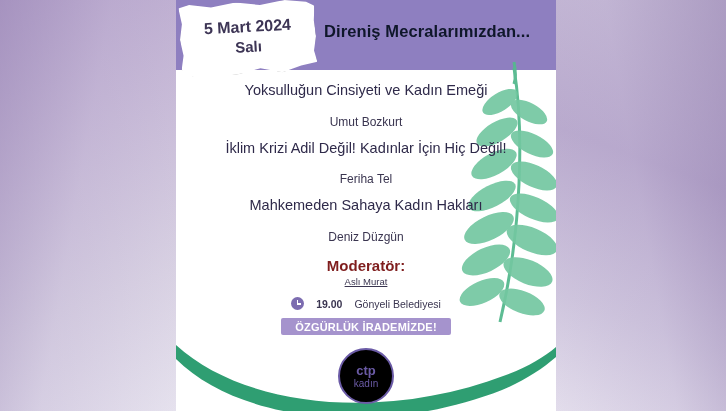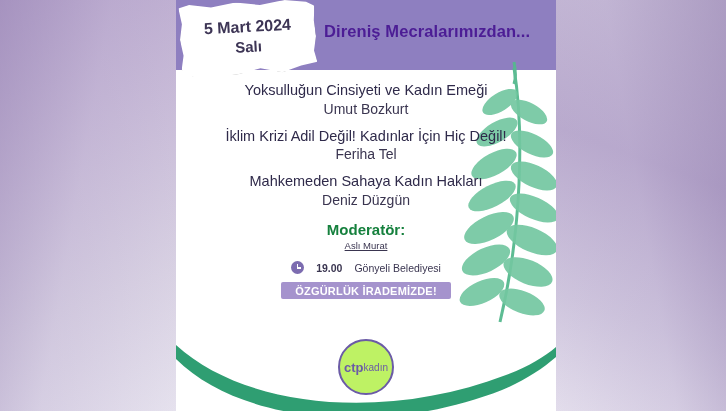--- a/index.html
+++ b/index.html
@@ -58,21 +58,21 @@
     position: absolute;
     left: 0; top: 0;
     width: 380px; height: 70px;
     background: #8e7fc0;
   }
   .header-title {
     position: absolute;
     left: 148px;
     top: 22px;
     width: 224px;
-    color: #4c1d95;
+    color: #0f172a;
     font-size: 16.5px;
     font-weight: bold;
     letter-spacing: 0.1px;
     white-space: nowrap;
   }
   
   .date-tag {
     position: absolute;
     left: 4px;
     top: 2px;
@@ -133,28 +133,28 @@
   .item { margin-bottom: 11px; }
   .item-title {
     color: #2f2a4a;
     font-size: 14.5px;
     font-weight: normal;
     line-height: 1.15;
     padding: 0 18px;
   }
   .item-speaker {
     color: #3a3550;
-    font-size: 14px;
-    margin-top: 2px;
+    font-size: 12px;
+    margin-top: 16px;
   }
   .moderator-block {
     margin-top: 13px;
   }
   .moderator-label {
-    color: #15803d;
+    color: #7f1d1d;
     font-size: 15px;
     font-weight: bold;
   }
   .moderator-name {
     color: #3a3550;
     font-size: 9.5px;
     margin-top: 2px;
     text-decoration: underline;
   }
   .when-where {
@@ -200,28 +200,28 @@
     font-weight: bold;
     padding: 2.5px 14px;
     border-radius: 2px;
     letter-spacing: 0.2px;
   }
   
   .logo {
     position: absolute;
     left: 50%;
     transform: translateX(-50%);
-    bottom: 16px;
+    bottom: 7px;
     width: 52px;
     height: 52px;
     border-radius: 50%;
-    background: #bef264;
+    background: #000000;
     border: 2px solid #6b5ba6;
     display: flex;
-    flex-direction: row;
+    flex-direction: column;
     align-items: center;
     justify-content: center;
   }
   .logo-mark {
     color: #6b5ba6;
     font-size: 13px;
     font-weight: bold;
     line-height: 1;
   }
   .logo-text {

